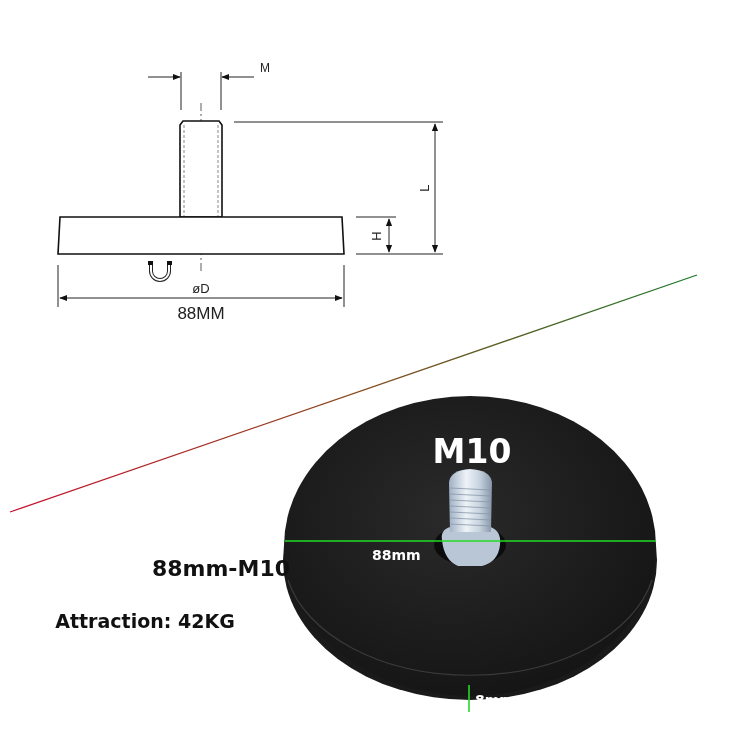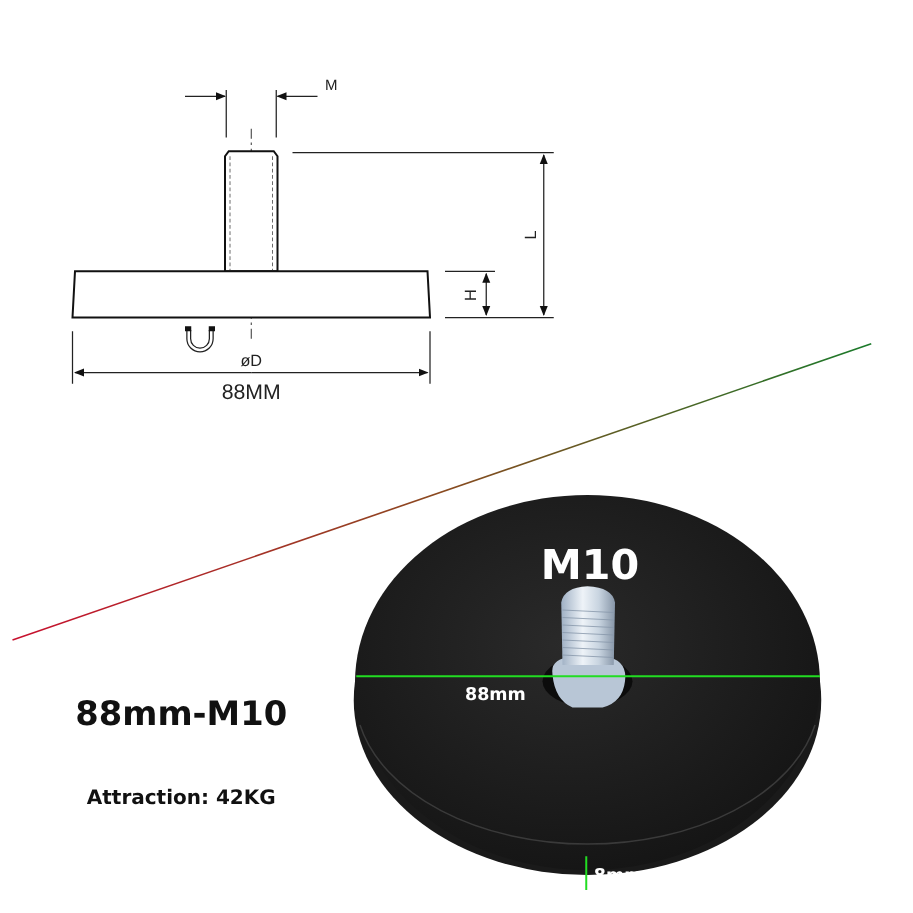--- a/index.html
+++ b/index.html
@@ -1,21 +1,21 @@
 <!DOCTYPE html>
 <html><head>
 <meta charset="utf-8">
 <style>
   html,body{margin:0;padding:0;background:#fff;}
   body{width:730px;height:730px;position:relative;overflow:hidden;font-family:"Liberation Sans",sans-serif;}
   .layer{position:absolute;left:0;top:0;width:730px;height:730px;}
   .diagram-label{font-family:"Liberation Sans",sans-serif;fill:#222;}
   .product-title{position:absolute;left:0;width:290px;text-align:center;font-family:"DejaVu Sans",sans-serif;font-weight:bold;color:#111;}
-  #title-main{top:556px;font-size:27px;letter-spacing:0px;}
-  #title-sub{top:628px;font-size:16px;}
+  #title-main{top:556px;font-size:22px;letter-spacing:0px;text-align:right;}
+  #title-sub{top:610px;font-size:19px;}
   .photo-text{font-family:"DejaVu Sans",sans-serif;font-weight:bold;fill:#fff;}
 </style>
 </head>
 <body>
 
 <svg class="layer" viewBox="0 0 730 730" xmlns="http://www.w3.org/2000/svg">
   <defs>
     <marker id="arr" viewBox="0 0 10 10" refX="9" refY="5" markerWidth="8" markerHeight="8" orient="auto-start-reverse">
       <path d="M0,1 L10,5 L0,9 z" fill="#111"></path>
     </marker>

